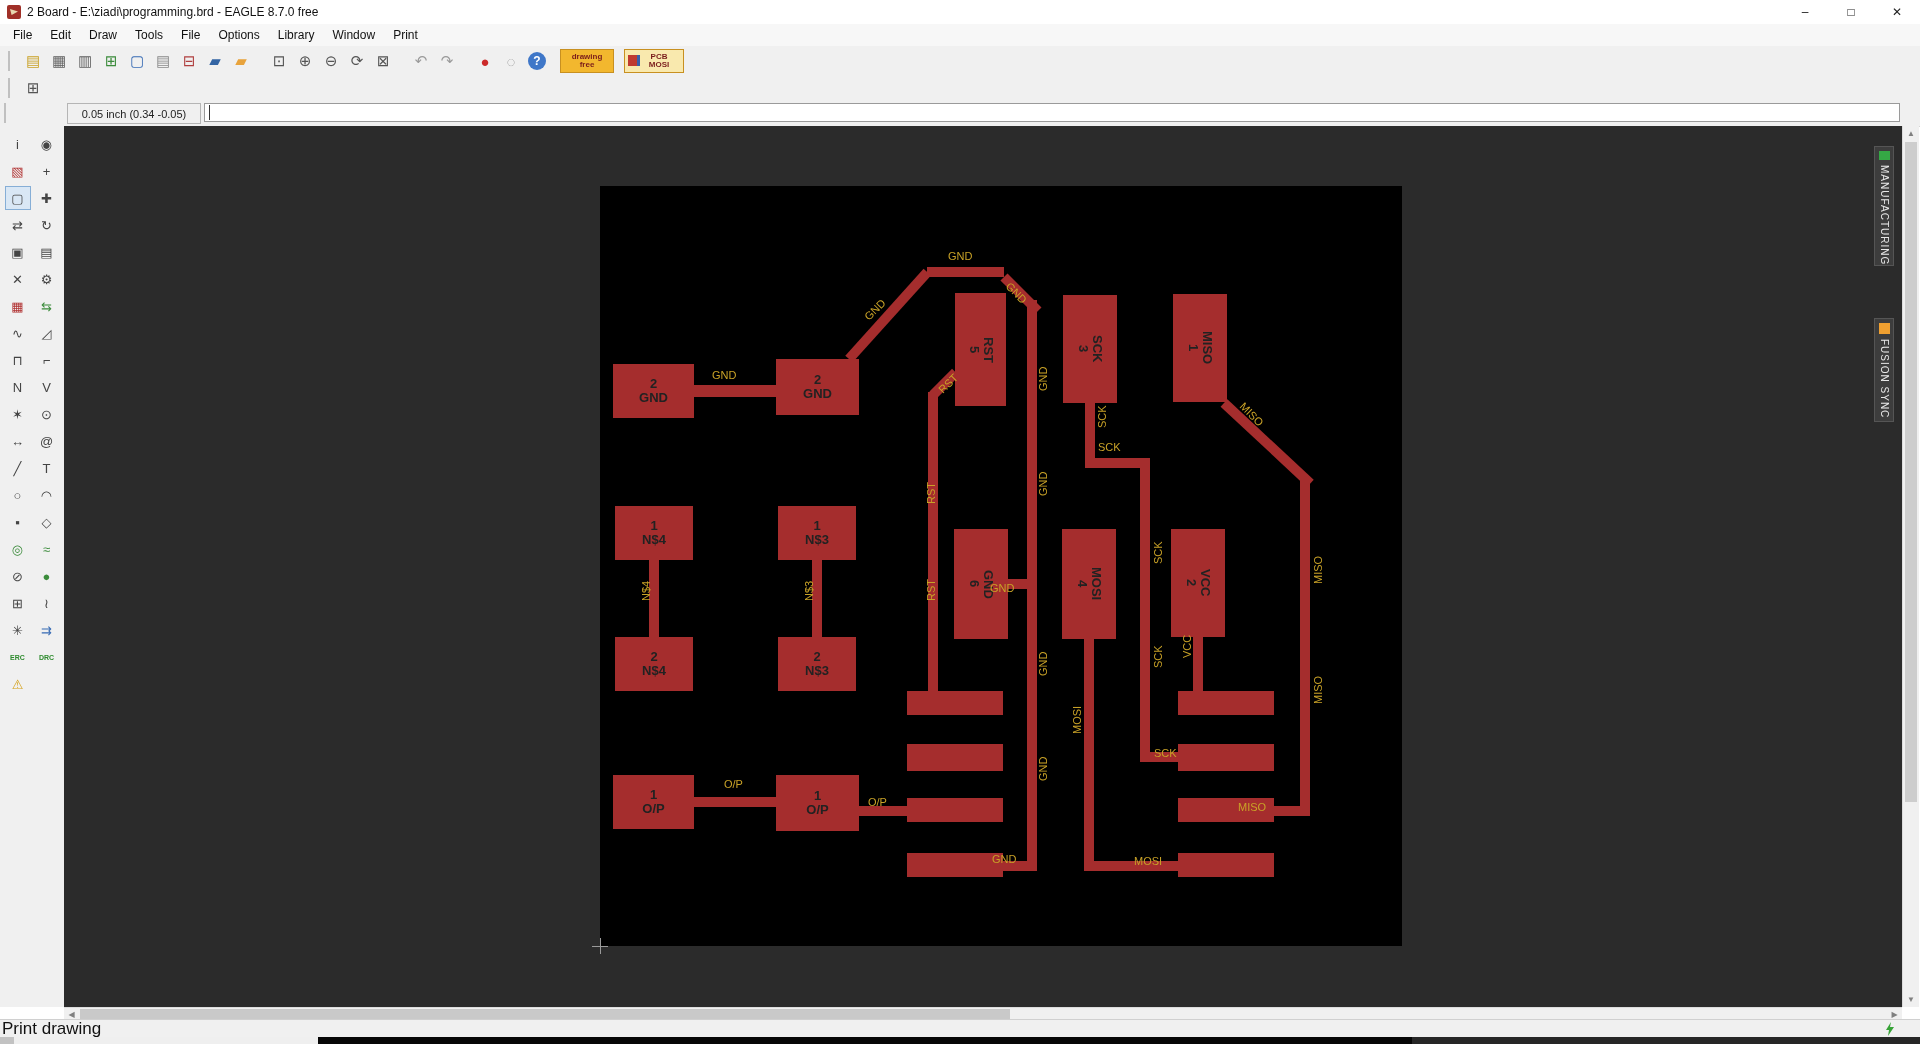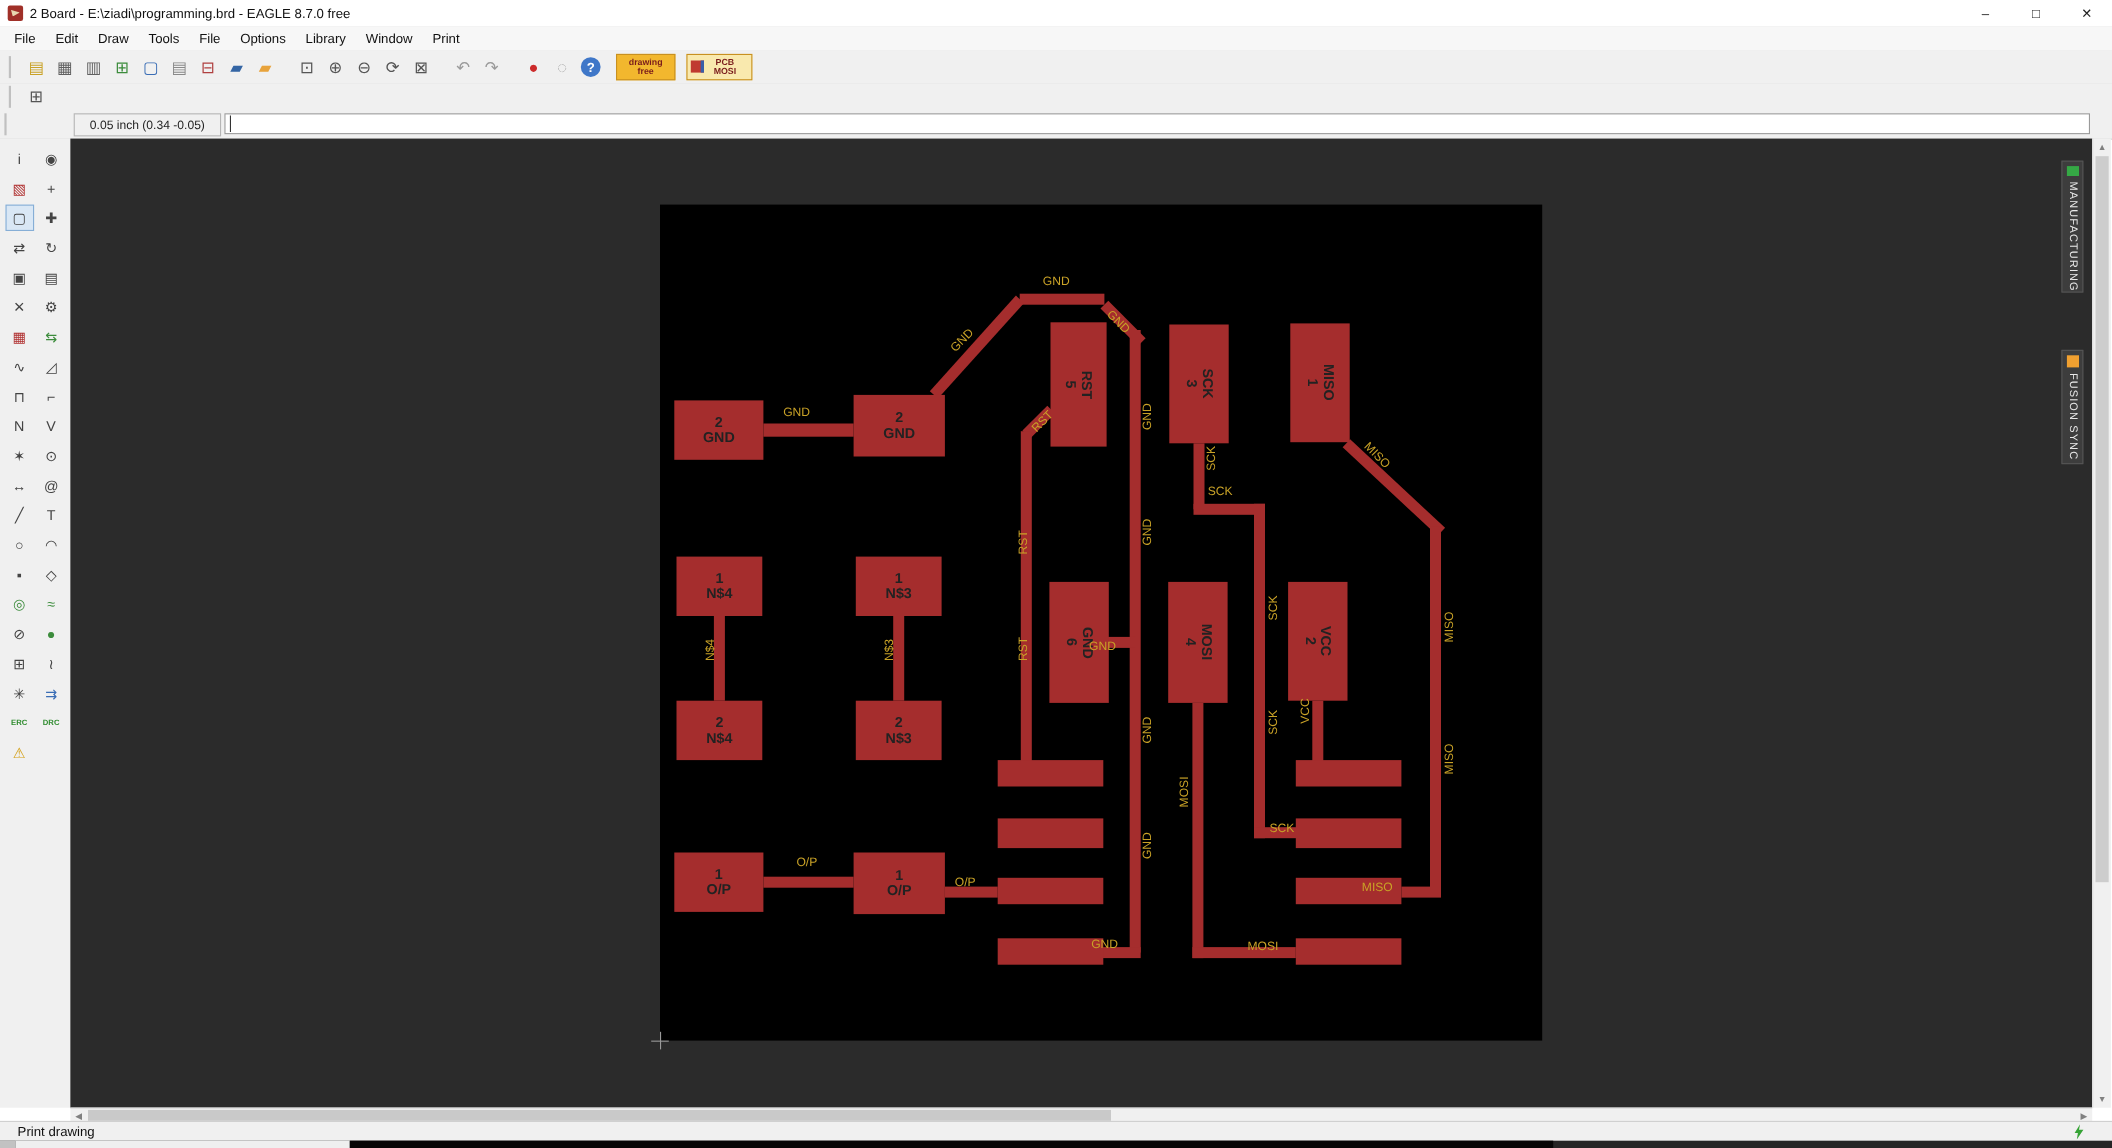--- a/index.html
+++ b/index.html
@@ -67,21 +67,21 @@
   .vscroll .arr{position:absolute;left:0;width:16px;height:15px;color:#808080;font-size:8px;display:flex;align-items:center;justify-content:center;}
   .vscroll .arr.up{top:0;}
   .vscroll .arr.down{bottom:0;}
   .vscroll .thumb{position:absolute;left:2px;top:16px;width:12px;height:660px;background:#cdcdcd;}
   .hscroll{position:absolute;left:64px;top:1007px;width:1838px;height:12px;background:#f0f0f0;border-top:1px solid #dcdcdc;}
   .hscroll .arr{position:absolute;top:0;width:15px;height:12px;color:#808080;font-size:8px;display:flex;align-items:center;justify-content:center;}
   .hscroll .arr.left{left:0;}
   .hscroll .arr.right{right:0;}
   .hscroll .thumb{position:absolute;left:16px;top:1px;width:930px;height:10px;background:#c9c9c9;}
   .statusbar{position:absolute;left:0;top:1019px;width:1920px;height:18px;background:#f0f0f0;border-top:1px solid #d0d0d0;display:flex;align-items:center;}
-  .status-text{margin-left:16px;font-size:12px;color:#111;}
+  .status-text{margin-left:2px;font-size:17px;color:#111;}
   .status-right{margin-left:auto;margin-right:24px;display:flex;align-items:center;}
   .sliver{position:absolute;left:0;top:1037px;width:1920px;height:7px;background:#262626;}
   .sliver .s1{position:absolute;left:0;top:0;width:14px;height:7px;background:#c2c2c2;}
   .sliver .s2{position:absolute;left:14px;top:0;width:304px;height:7px;background:#efefef;}
   .sliver .s3{position:absolute;left:318px;top:0;width:1094px;height:7px;background:#060606;}
 </style>
 </head>
 <body style="--copper: #a52d2d; --lab: #c9a227; --padtext: #222222;">
 
 <div class="titlebar">

